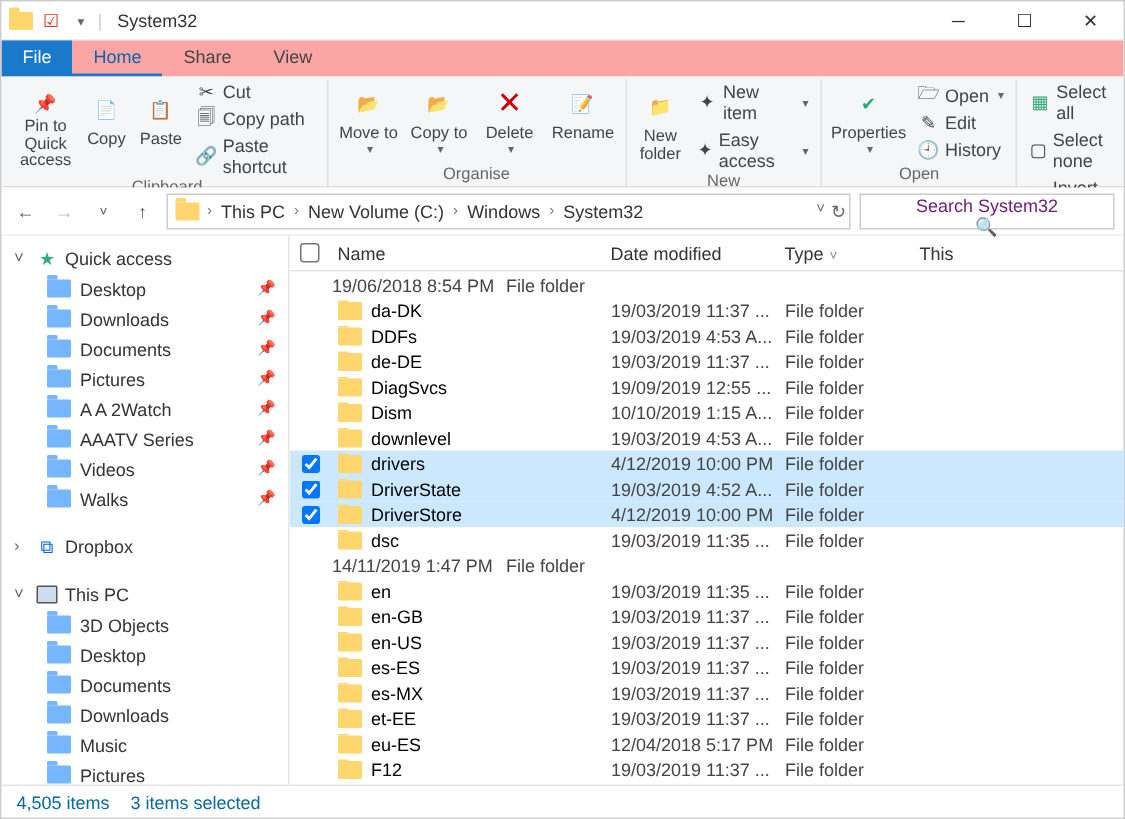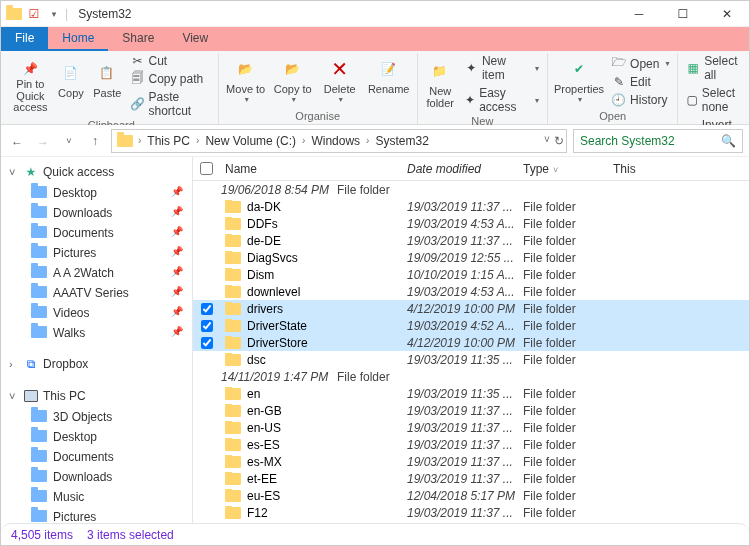--- a/index.html
+++ b/index.html
@@ -27,21 +27,21 @@
 .small-stack { display: flex; flex-direction: column; gap: 2px; }
 .small-btn { display: flex; align-items: center; gap: 4px; font-size: 11px; color: #444; padding: 1px 2px; }
 .small-btn .ic { width: 14px; height: 14px; display: flex; align-items: center; justify-content: center; }
 .drop-caret { font-size: 8px; color: #666; margin-left: 2px; }
 
 .navrow { height: 32px; display: flex; align-items: center; gap: 6px; padding: 0 6px; background: #fff; border-bottom: 1px solid #eee; }
 .navbtn { width: 20px; height: 20px; display: flex; align-items: center; justify-content: center; color: #555; }
 .addr { flex: 1; display: flex; align-items: center; height: 24px; border: 1px solid #ccc; padding: 0 2px; gap: 2px; }
 .crumb { padding: 0 4px; color: #333; }
 .crumb-sep { color: #777; font-size: 10px; }
-.searchbox { width: 170px; height: 24px; border: 1px solid #ccc; display: flex; align-items: center; justify-content: space-between; padding: 0 6px; color: #15803d; }
+.searchbox { width: 170px; height: 24px; border: 1px solid #ccc; display: flex; align-items: center; justify-content: space-between; padding: 0 6px; color: #701a75; flex-direction: column; }
 
 .body { flex: 1; display: flex; min-height: 0; }
 
 .nav { width: 192px; border-right: 1px solid #e5e5e5; overflow-y: auto; padding: 4px 0; }
 .nav-section { margin-bottom: 10px; }
 .nav-head { display: flex; align-items: center; gap: 4px; padding: 3px 8px; font-weight: 400; color: #333; }
 .nav-head .chev { color: #666; font-size: 11px; width: 10px; display: inline-block; }
 .nav-head .ic { width: 16px; height: 16px; display:flex; align-items:center; justify-content:center; }
 .nav-item { display: flex; gap: 6px; padding: 3px 8px 3px 30px; color: #333; }
 .nav-item.lvl1 { padding-left: 30px; }
@@ -49,36 +49,36 @@
 .ic-folder { width: 16px; height: 12px; background: #ffd66e; border-radius: 1px; position: relative; }
 .ic-folder::before { content:""; position:absolute; top:-3px; left:0; width:7px; height:3px; background:#ffd66e; border-radius:1px 1px 0 0; }
 .ic-folder.blue { background:#75b6ff; }
 .ic-folder.blue::before { background:#75b6ff; }
 .ic-pc { width:14px; height:12px; border:1px solid #555; border-radius:1px; background:#cde; }
 
 .main { flex: 1; display: flex; flex-direction: column; min-height: 0; }
 .colheaders { height: 24px; display: flex; align-items: center; border-bottom: 1px solid #e5e5e5; color: #444; }
 .colcheck { width: 28px; display: flex; justify-content: center; }
 .colname { width: 186px; padding-left: 4px; }
-.coldate { width: 116px; font-style: italic; }
+.coldate { width: 116px; }
 .coltype { width: 90px; }
 .colsize { width: 60px; }
 .colheaders .col { font-size: 12px; color: #333; border-right: 1px solid transparent; }
 .sorter { margin-left: 4px; color:#888; font-size:9px; }
 
 .list { flex: 1; overflow-y: auto; }
 .row { height: 17px; display: flex; align-items: center; }
 .row.selected { background: #cce8ff; }
 .row .colcheck input { width:12px; height:12px; }
 .row .ic-folder { margin: 0 6px 0 0; flex-shrink: 0; }
 .row .colname { display: flex; align-items: center; width:186px; overflow:hidden; }
 .row .colname span { white-space: nowrap; overflow: hidden; text-overflow: ellipsis; }
 .row .coldate, .row .coltype, .row .colsize { color: #444; font-size: 12px; }
 
-.statusbar { height: 22px; display: flex; align-items: center; gap: 14px; padding: 0 10px; background: #fff; border-top: 1px solid #e5e5e5; color: #6d28d9; font-size: 12px; border-radius: 10px; }
+.statusbar { height: 22px; display: flex; align-items: center; gap: 14px; padding: 0 10px; background: #fff; border-top: 1px solid #e5e5e5; color: #0369a1; font-size: 12px; }
 </style>
 </head>
 <body>
 
 <div class="titlebar">
   <div class="qat">
     <div class="qat-icon">
         <div class="ic-folder"></div>
       </div>
     <div class="qat-icon" style="color:#d32;">☑</div>

